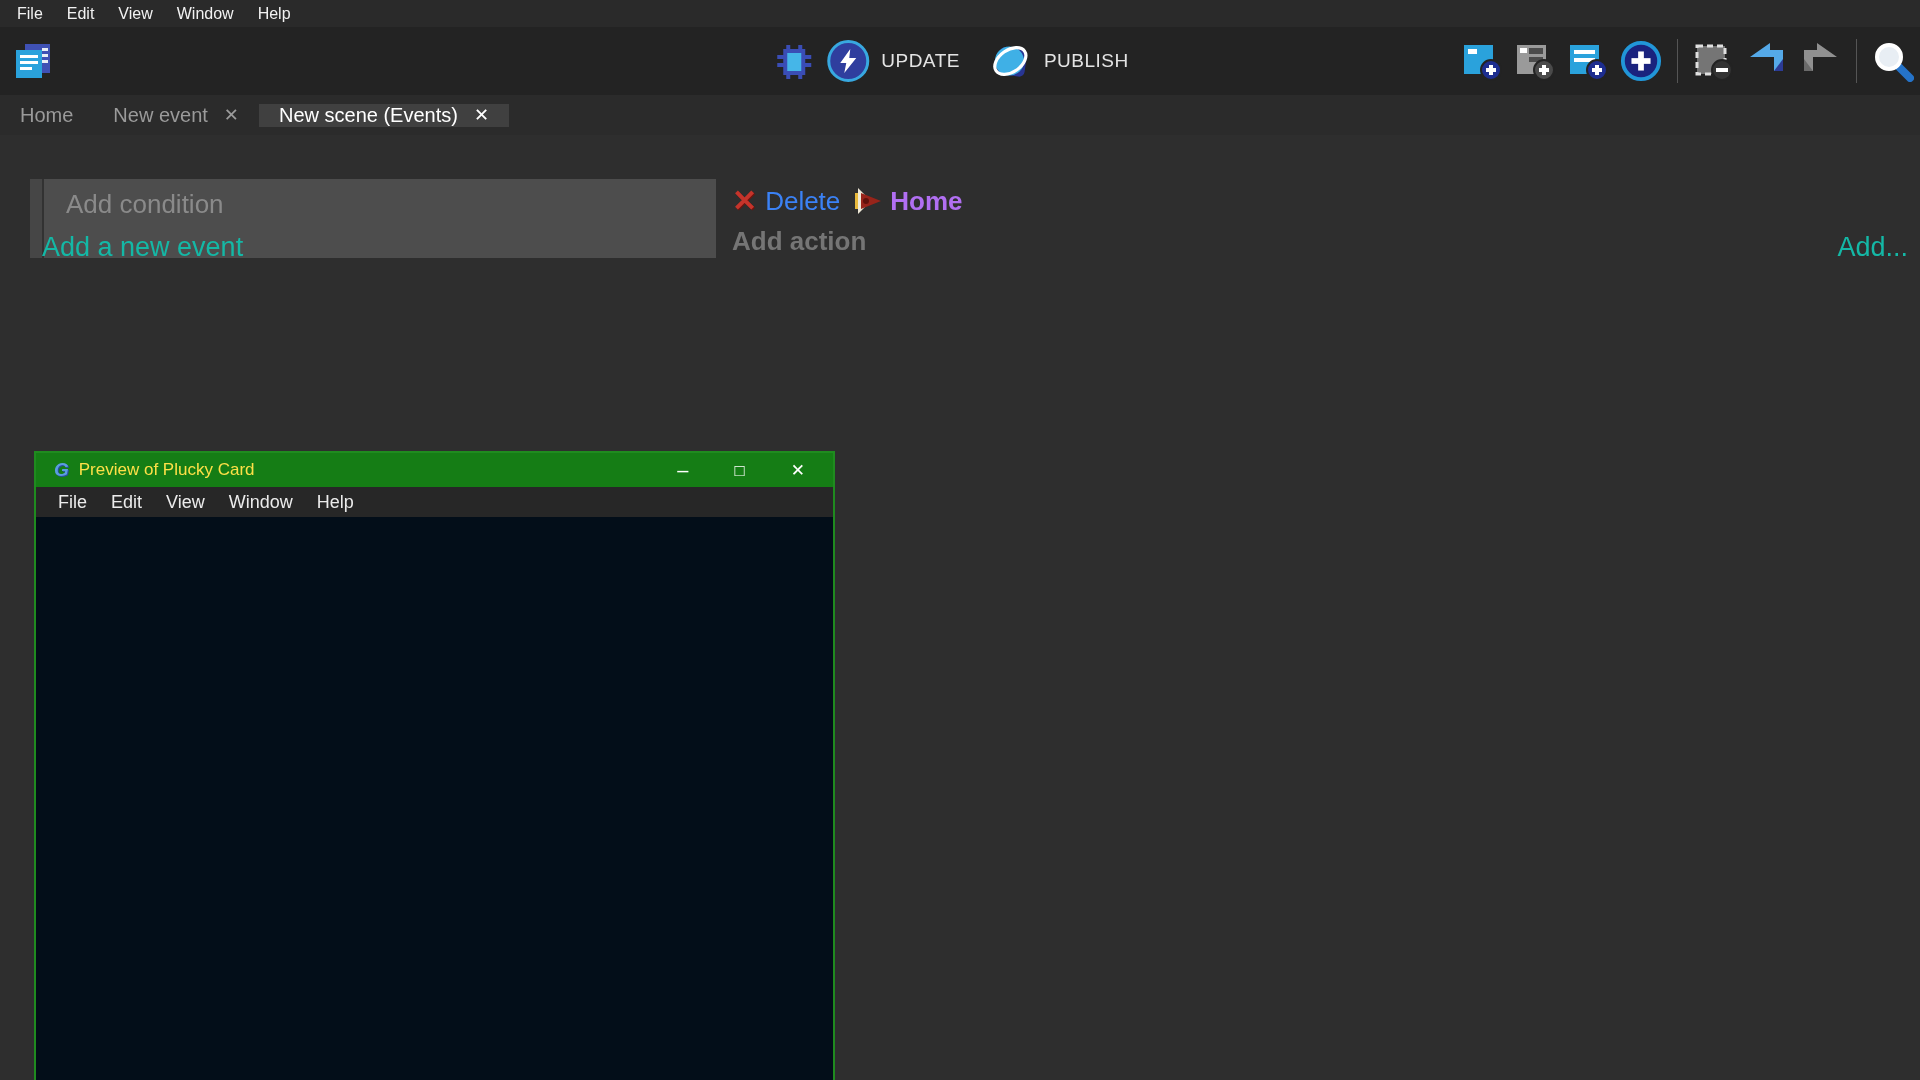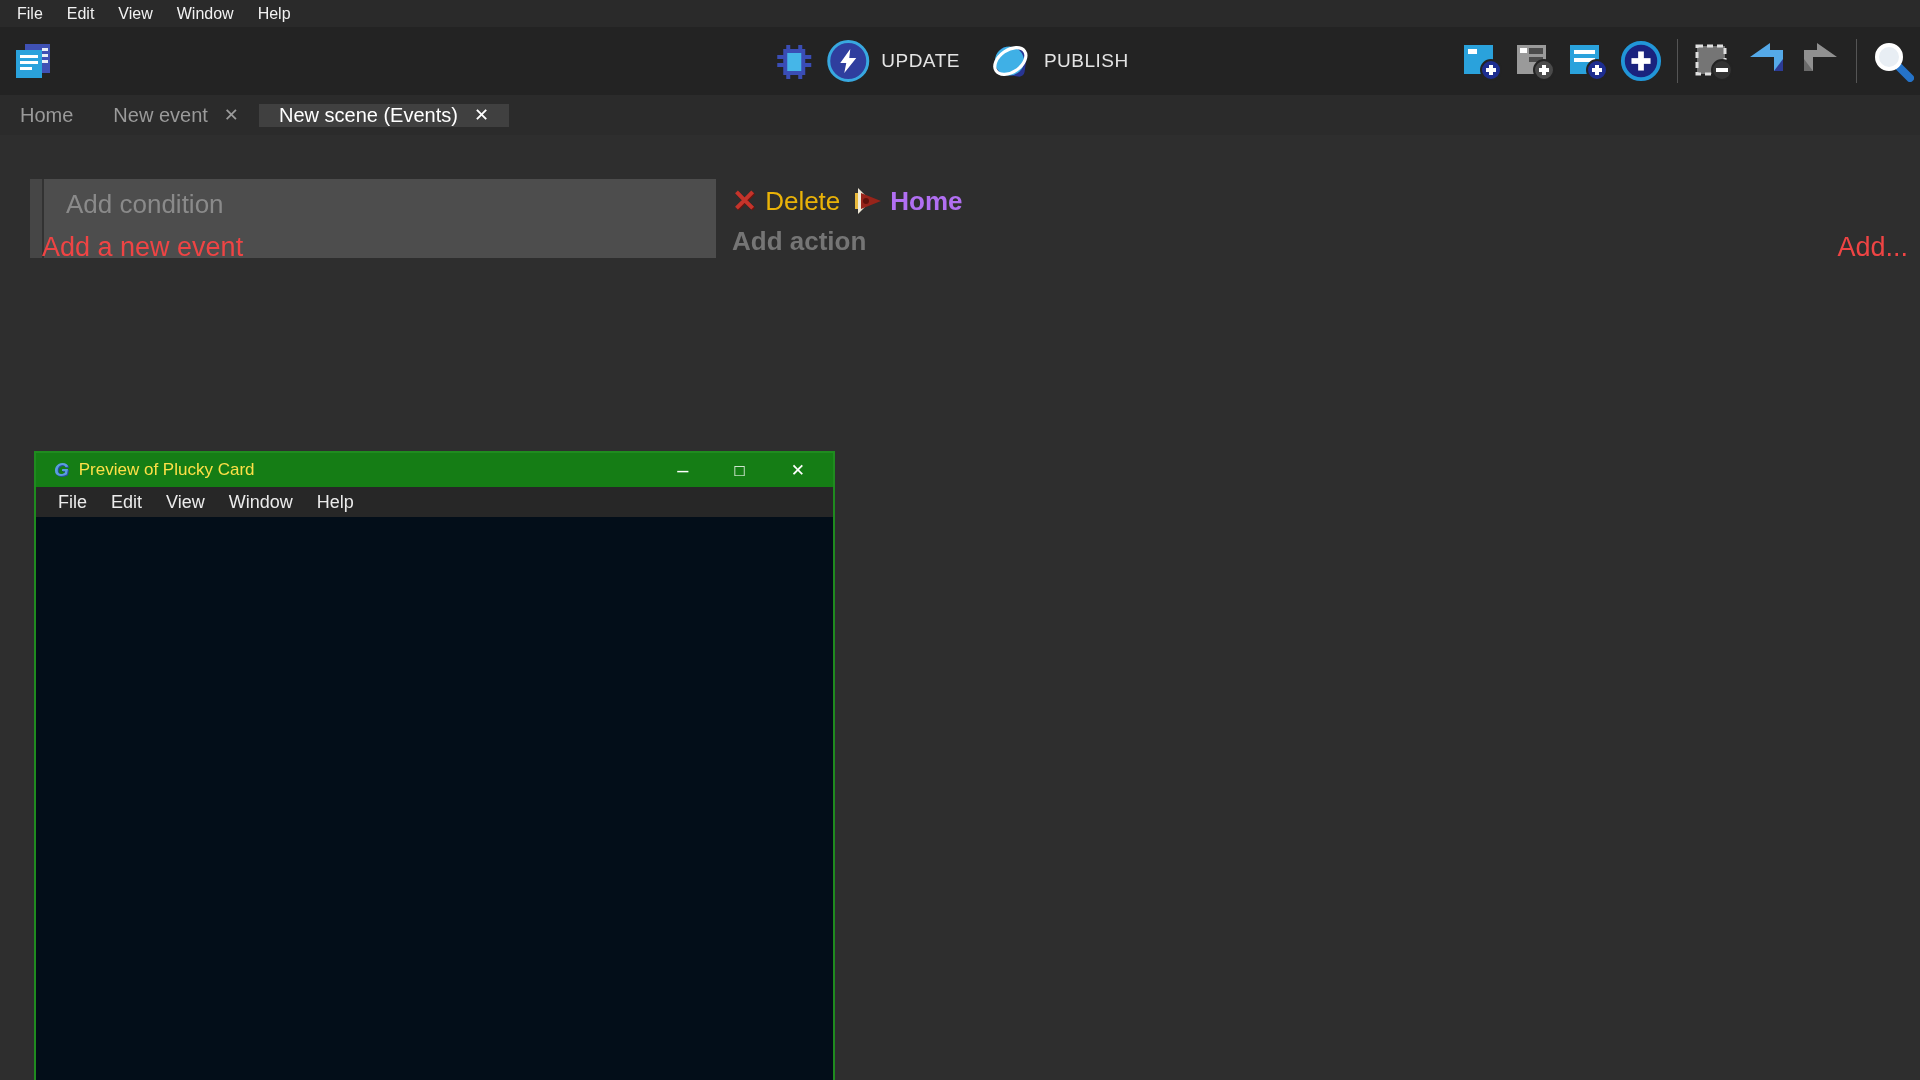--- a/index.html
+++ b/index.html
@@ -64,27 +64,27 @@
   .conditions-cell {
     width:672px; background:#4d4d4d; padding:10px 0 0 22px;
     color:#8a8a8a; font-size:26px;
   }
   .actions-cell { flex:1; padding-left:16px; font-size:26px; }
   .action-line { display:flex; align-items:center; height:40px; margin-top:2px; gap:8px; }
   .delete-x {
     color:#c5342b; font-size:30px; font-weight:900; line-height:1;
     text-shadow:1px 1px 0 #6e140e;
   }
-  .action-verb { color:#eab308; }
+  .action-verb { color:#3b82f6; }
   .object-name { color:#b16ff2; font-weight:bold; }
   .add-action { color:#757575; margin-top:5px;font-weight:bold; }
   .add-event-row {
     position:absolute; top:97px; left:42px; right:12px;
     display:flex; justify-content:space-between;
-    color:#ef4444; font-size:27px;
+    color:#14b8a6; font-size:27px;
   }
 
   
   .preview-window {
     position:absolute; left:34px; top:316px; width:801px; height:716px;
     border:2px solid #1f8b1f; display:flex; flex-direction:column; background:#030e19;
   }
   .pw-titlebar {
     height:34px; background:#157d15; display:flex; align-items:center;
     padding:0 12px; flex:0 0 auto;

